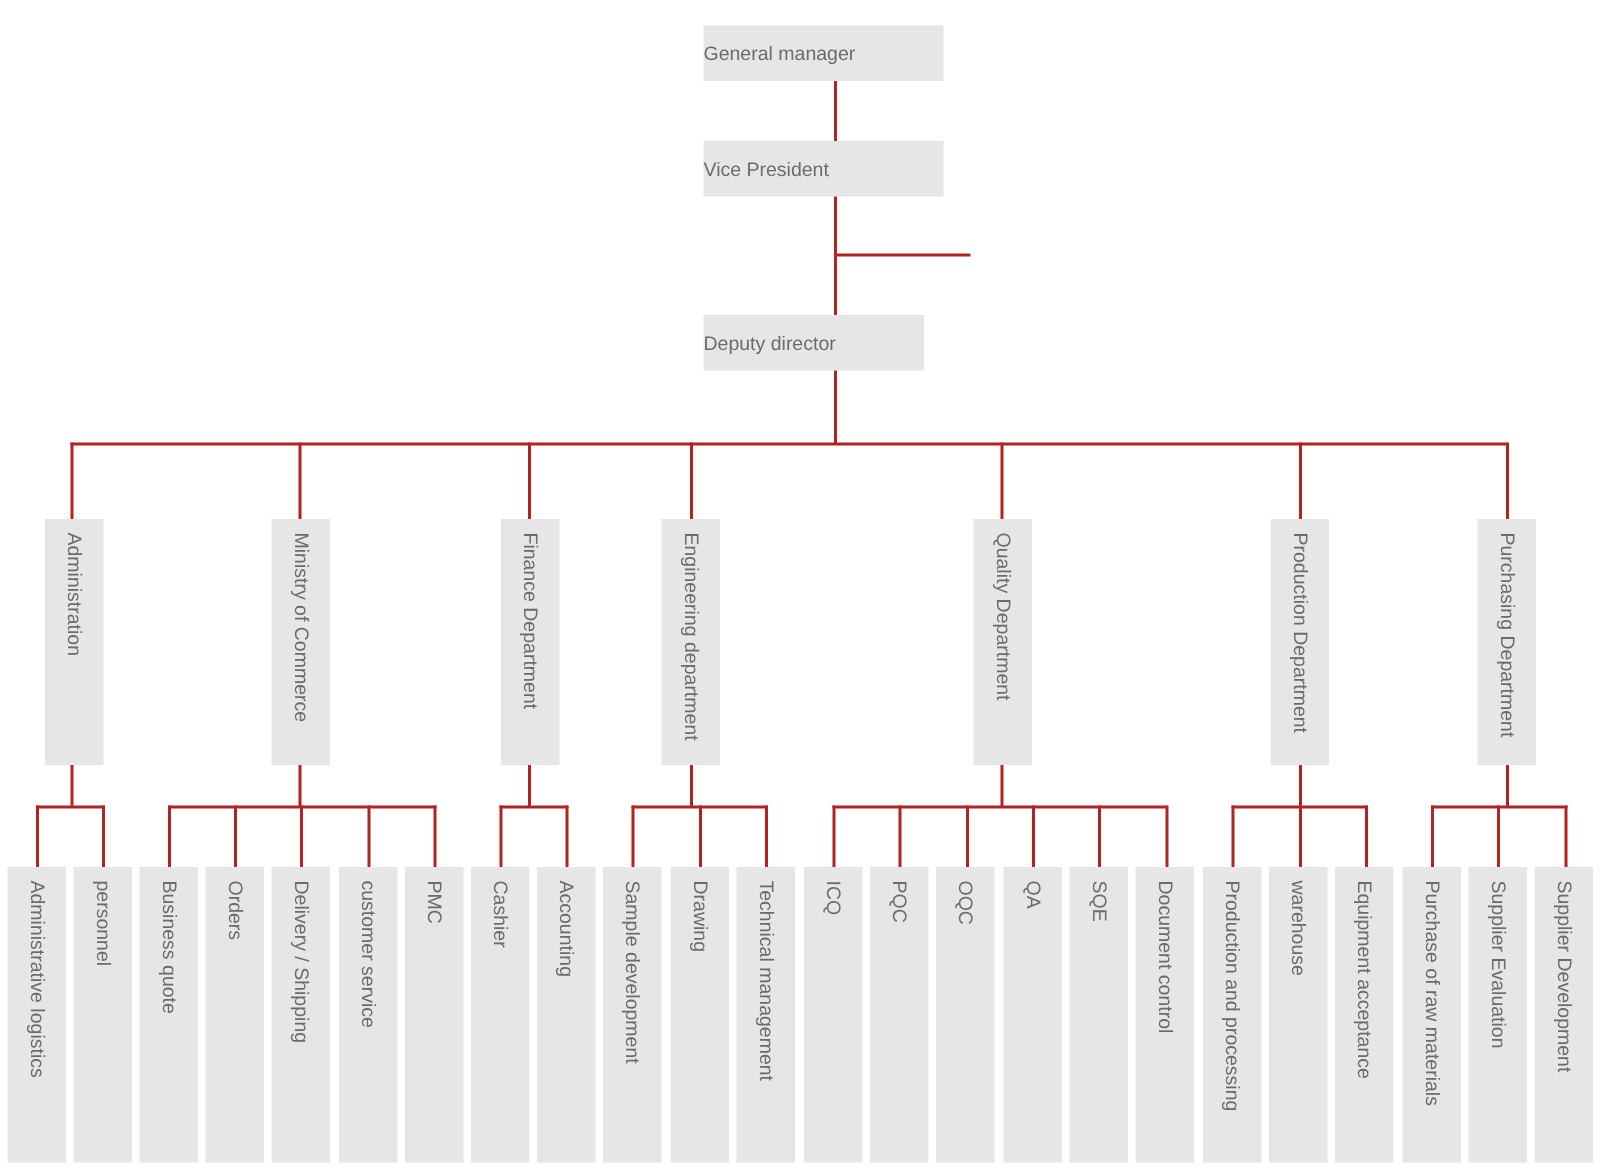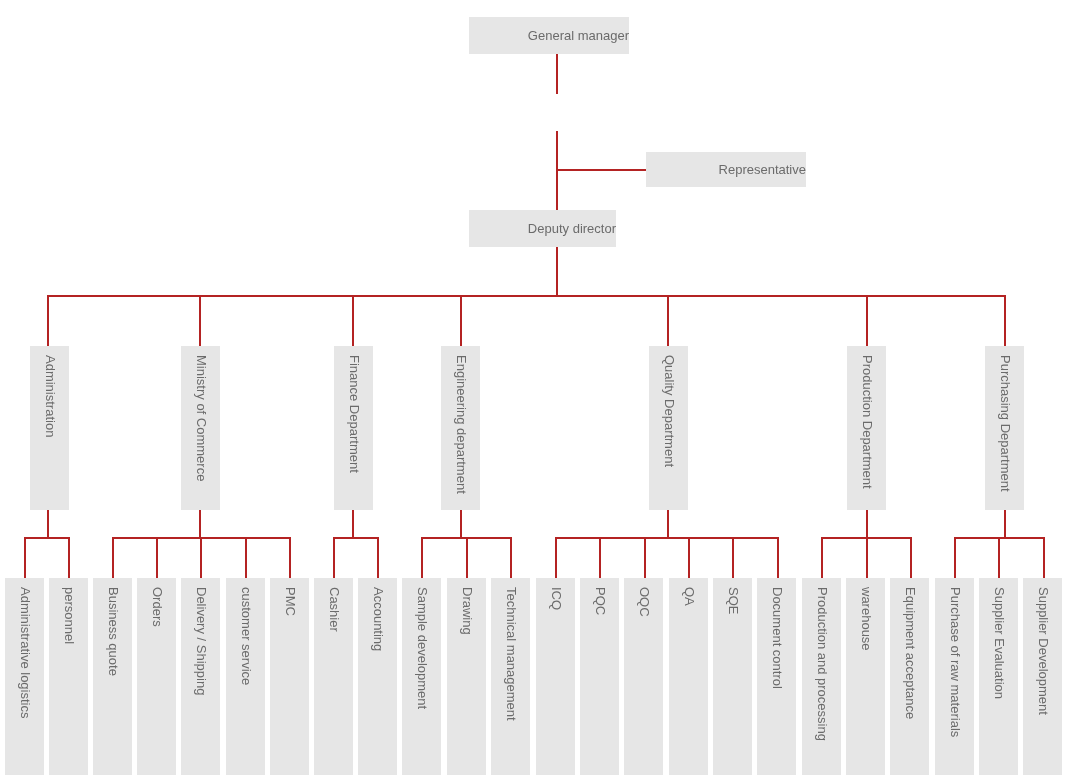--- a/index.html
+++ b/index.html
@@ -19,21 +19,21 @@
     position: absolute;
     background: #e6e6e6;
     box-sizing: border-box;
     color: #6b6b6b;
     font-size: 13px;
   }
   
   .node.horiz {
     display: flex;
     align-items: center;
-    justify-content: flex-end;
+    justify-content: flex-start;
     text-align: center;
   }
   .node.horiz .label {
     display: block;
     white-space: nowrap;
   }
   
   .node.vert {
     overflow: visible;
   }
@@ -58,28 +58,28 @@
 <body>
 
 <div id="chart">
 
   <div class="node horiz" style="left:469px; top:17px; width:160px; height:37px;">
     <span class="label">General manager</span>
   </div>
 
   <div class="conn v" style="left:556px; top:54px; height:40px;"></div>
 
+  <div class="node horiz" style="left:469px; top:94px; width:160px; height:37px;">
+    <span class="label">Vice President</span>
+  </div>
 
   <div class="conn v" style="left:556px; top:131px; height:79px;"></div>
 
   <div class="conn h" style="left:556px; top:169px; width:91px;"></div>
 
-  <div class="node horiz" style="left:646px; top:152px; width:160px; height:35px;">
-    <span class="label">Representative</span>
-  </div>
 
   <div class="node horiz" style="left:469px; top:210px; width:147px; height:37px;">
     <span class="label">Deputy director</span>
   </div>
 
   <div class="conn v" style="left:556px; top:247px; height:49px;"></div>
 
   <div class="conn h" style="left:47px; top:295px; width:958px;"></div>
 
   <div class="conn v" style="left:47px; top:295px; height:51px;"></div>

